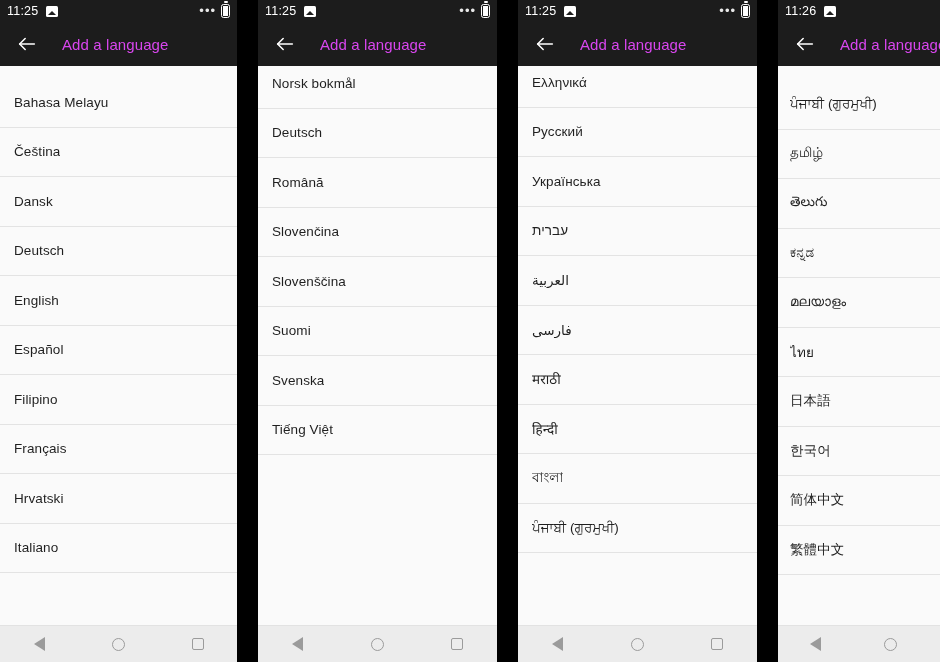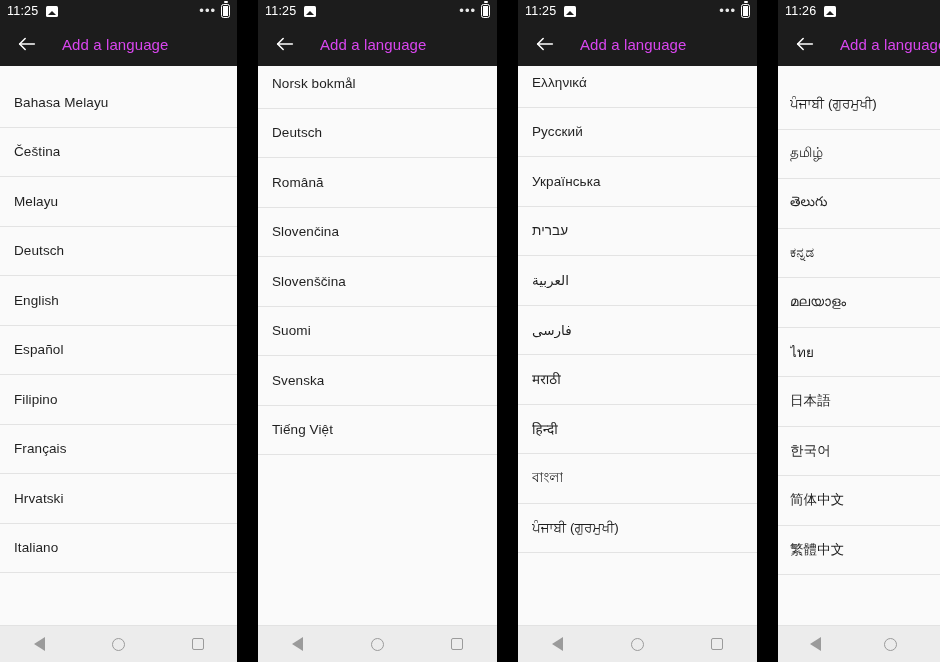--- a/index.html
+++ b/index.html
@@ -188,21 +188,21 @@
       </div>
       <div class="list">
         <div class="list-inner" style="margin-top: 12px;">
           <div class="lang-row">
             <span class="lang-label">Bahasa Melayu</span>
           </div>
           <div class="lang-row">
             <span class="lang-label">Čeština</span>
           </div>
           <div class="lang-row">
-            <span class="lang-label">Melayu</span>
+            <span class="lang-label">Dansk</span>
           </div>
           <div class="lang-row">
             <span class="lang-label">Deutsch</span>
           </div>
           <div class="lang-row">
             <span class="lang-label">English</span>
           </div>
           <div class="lang-row">
             <span class="lang-label">Español</span>
           </div>

